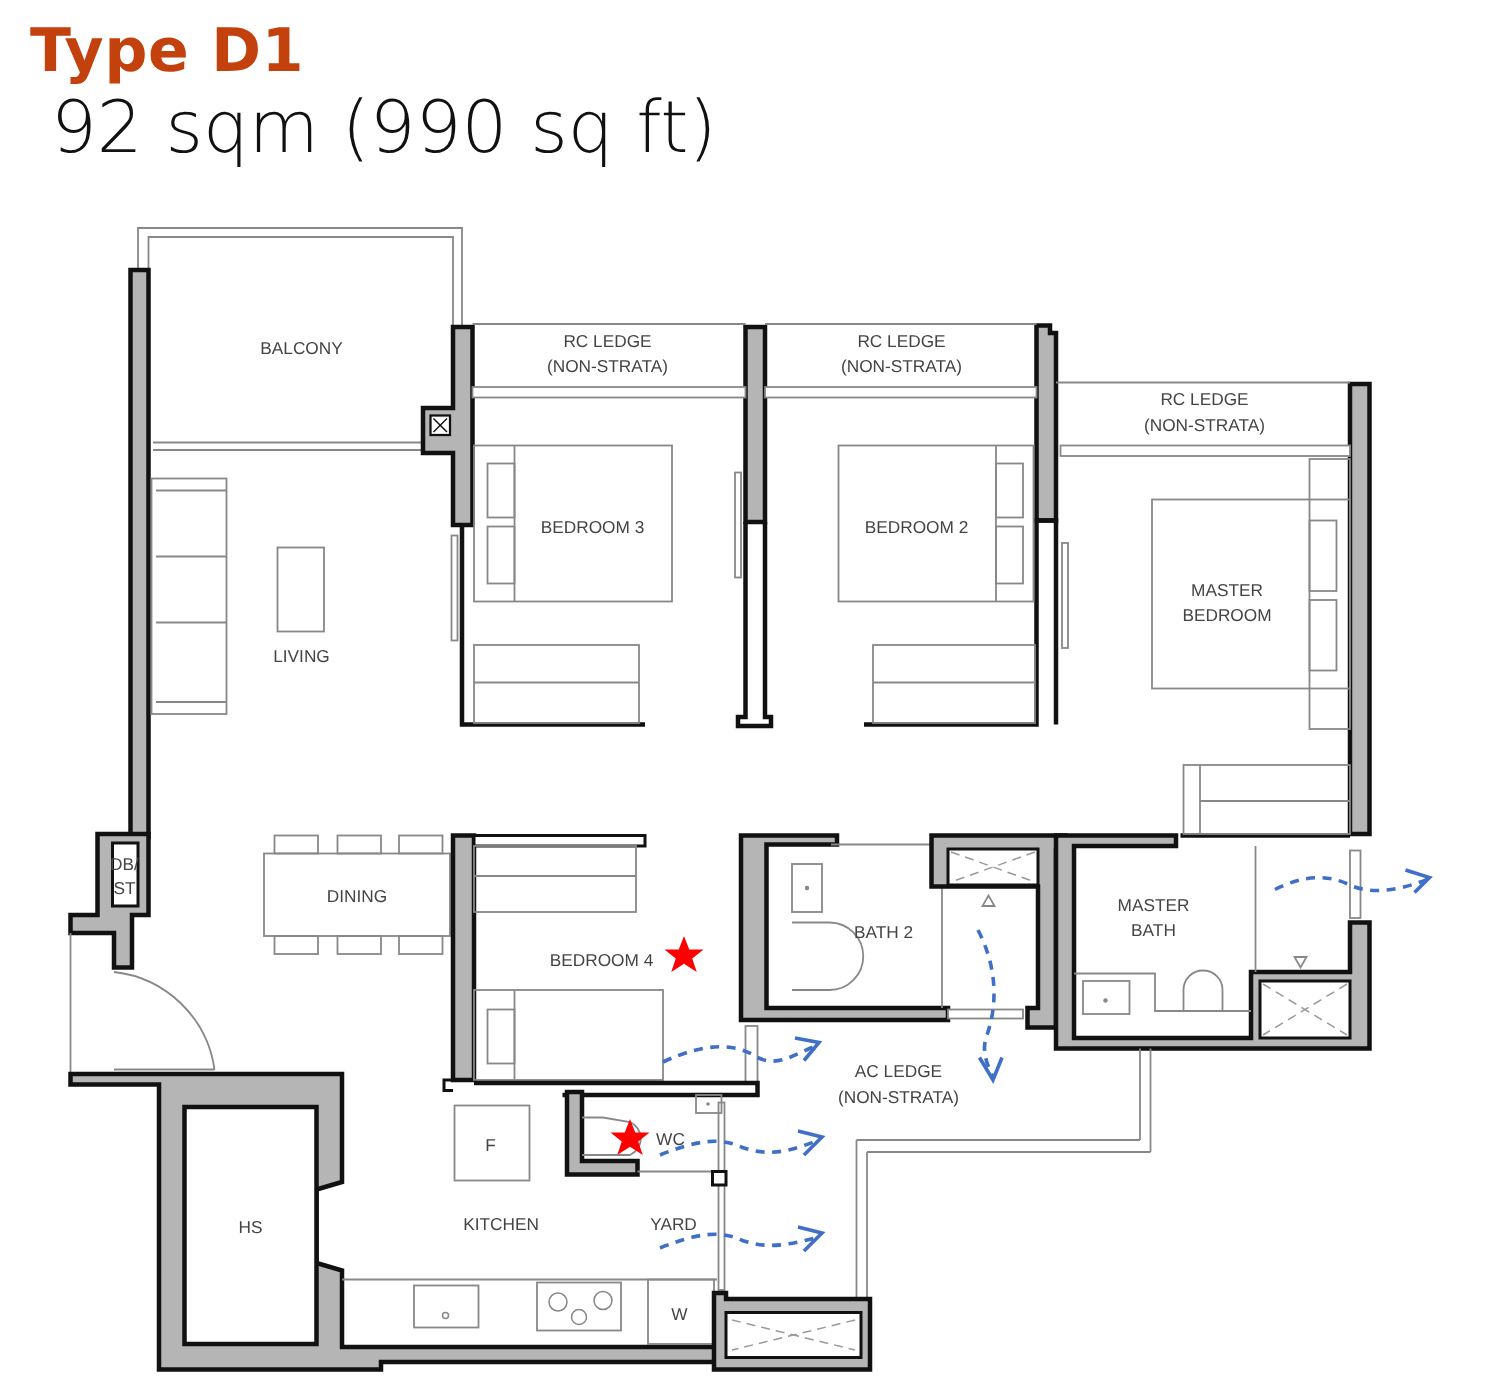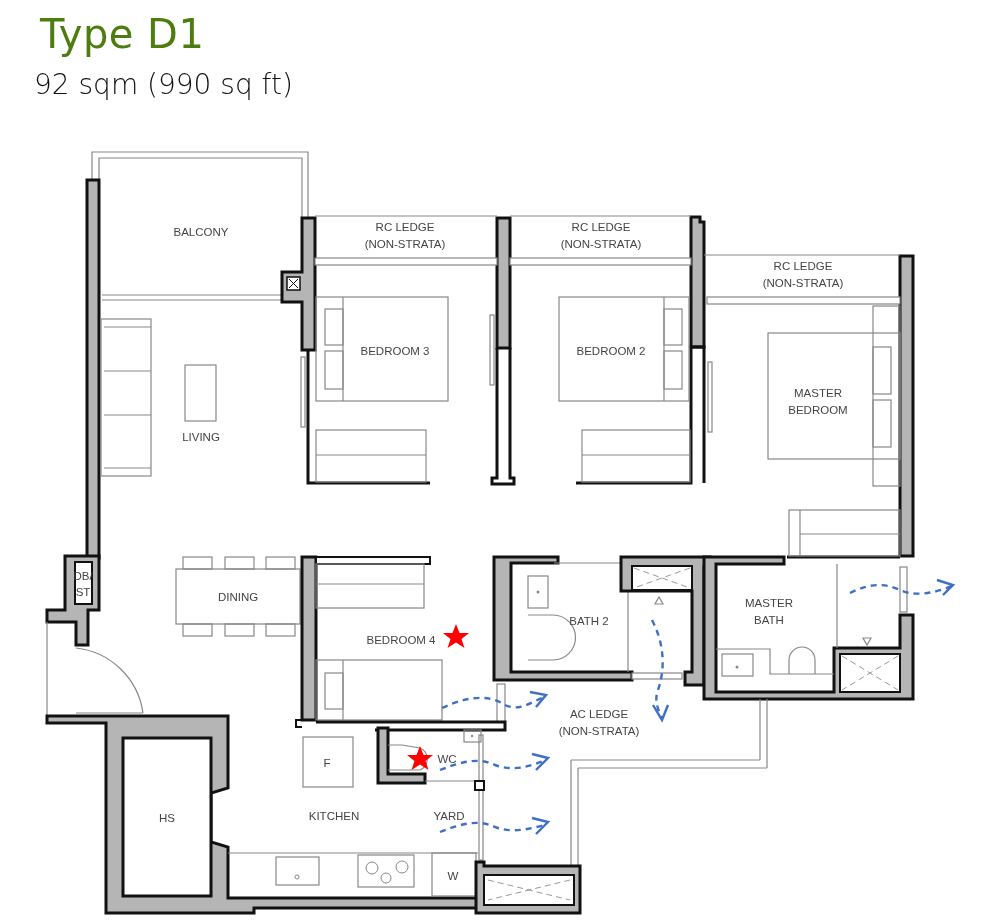--- a/index.html
+++ b/index.html
@@ -1,18 +1,18 @@
 <!DOCTYPE html>
 <html><head>
   <meta charset="utf-8">
   <style>
     html, body { margin: 0; padding: 0; background: #ffffff; }
     body { width: 1006px; height: 923px; position: relative; overflow: hidden; font-family: "DejaVu Sans", sans-serif; }
-    .title { position: absolute; left: 40px; top: 10px; font-size: 40px; color: #4d7c0f; font-weight: 400; letter-spacing: 0.5px; line-height: 48px; }
-    .subtitle { position: absolute; left: 34px; top: 62px; font-size: 28px; color: #111; font-weight: 300; line-height: 46px; }
+    .title { position: absolute; left: 20px; top: 10px; font-size: 40px; color: #c2410c; font-weight: 700; letter-spacing: 0.5px; line-height: 48px; }
+    .subtitle { position: absolute; left: 34px; top: 62px; font-size: 48px; color: #111; font-weight: 300; line-height: 46px; }
     svg.plan { position: absolute; left: 0; top: 0; }
     .lbl { font-family: "Liberation Sans", sans-serif; font-size: 11.5px; fill: #444; text-anchor: middle; }
     .wall { fill: #b5b5b5; stroke: #111; stroke-width: 3; }
     .thin { fill: none; stroke: #888; stroke-width: 1.2; }
     .thinb { fill: #fff; stroke: #888; stroke-width: 1.2; }
     .dash { fill: none; stroke: #3f6fc6; stroke-width: 2.4; stroke-dasharray: 6 5; }
     .arrowhead { fill: none; stroke: #3f6fc6; stroke-width: 2.4; }
     .star { fill: #ff0000; }
     .hatch { stroke: #999; stroke-width: 1; stroke-dasharray: 6 4; }
   </style>

